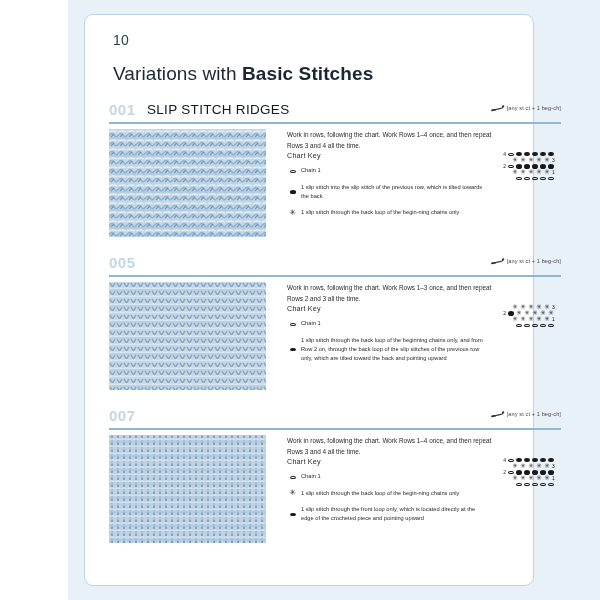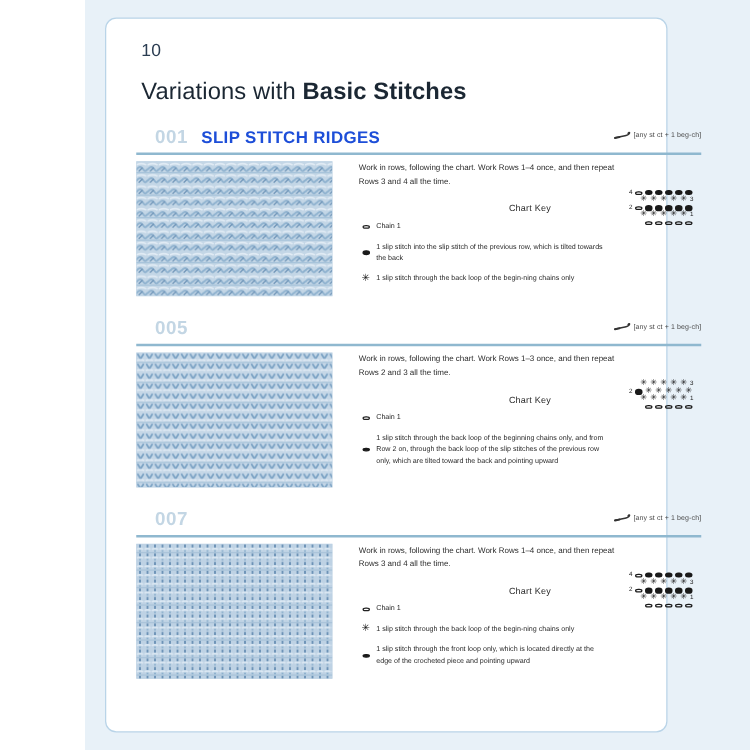--- a/index.html
+++ b/index.html
@@ -48,29 +48,29 @@
   .entry { position: absolute; left: 24px; width: 452px; }
   .entry-1 { top: 86px; }
   .entry-2 { top: 239px; }
   .entry-3 { top: 392px; }
 
   .entry-head {
     position: relative;
     height: 22px;
   }
   .entry-num {
-    position: absolute; left: 15px; top: 0;
+    position: absolute; left: 0; top: 0;
     font-size: 15px; font-weight: 700;
     color: #c3d6e4;
     letter-spacing: .5px;
   }
   .entry-name {
-    position: absolute; left: 52px; top: 1px;
-    font-size: 13.5px; font-weight: 700;
-    color: #1d4ed8;
+    position: absolute; left: 38px; top: 1px;
+    font-size: 13.5px; font-weight: 400;
+    color: #0f172a;
     letter-spacing: .3px;
     white-space: nowrap;
   }
   .entry-meta {
     position: absolute; right: 0; top: 4px;
     font-size: 5.6px;
     color: #4a4a4a;
     white-space: nowrap;
     letter-spacing: .1px;
   }
@@ -94,25 +94,23 @@
 
   .col-right { position: absolute; left: 178px; top: 0; right: 0; }
 
   .intro {
     font-size: 6.4px;
     line-height: 1.75;
     color: #2a2a2a;
     width: 212px;
   }
   .chart-key-title {
-    margin-top: 11px;
     font-size: 7.2px;
     color: #2a2a2a;
     letter-spacing: .2px;
-    text-align: center;
   }
   .key-list { margin-top: 6px; }
   .key-row {
     position: relative;
     padding-left: 14px;
     margin-bottom: 7px;
     width: 200px;
   }
   .key-sym {
     position: absolute; left: 1px; top: 0;

